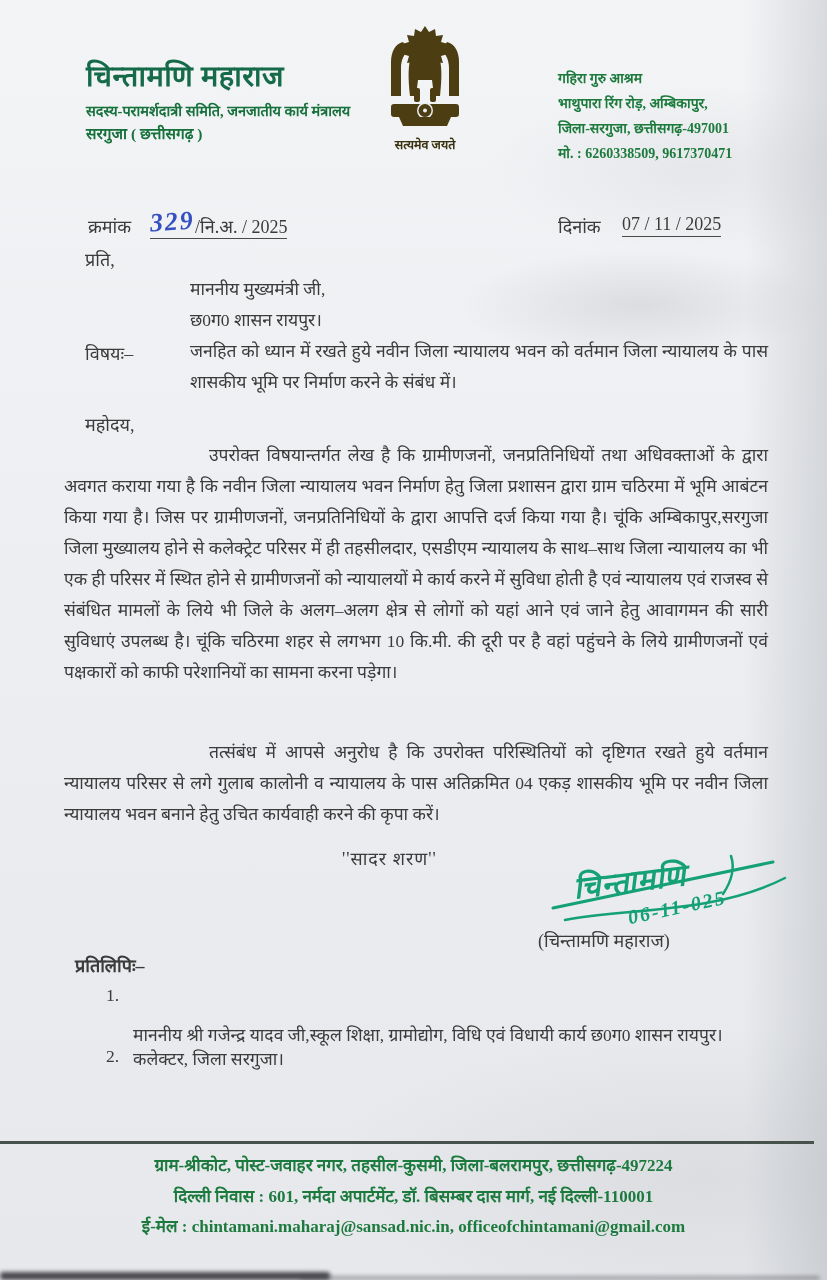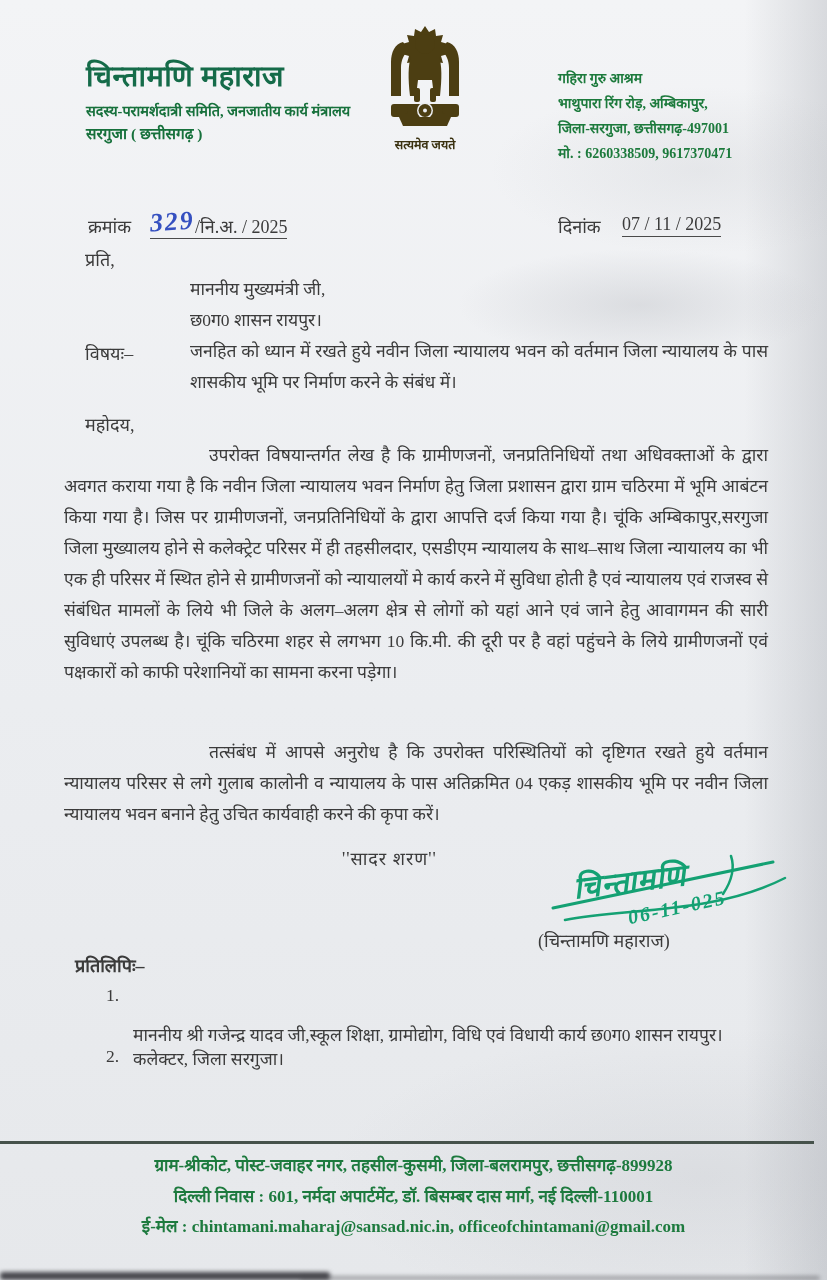--- a/index.html
+++ b/index.html
@@ -126,20 +126,20 @@
   </div>
   <div class="abs lbl" style="left:538px;top:928px;">(चिन्तामणि महाराज)</div>
 
   <div class="abs lbl" style="left:75px;top:953px;font-weight:700;">प्रतिलिपिः–</div>
   <div class="abs copy-num" style="left:106px;top:985px;">1.</div>
   <div class="abs copy-text" style="left:133px;top:1020px;width:600px;">माननीय श्री गजेन्द्र यादव जी,स्कूल शिक्षा, ग्रामोद्योग, विधि एवं विधायी कार्य छ0ग0 शासन रायपुर।</div>
   <div class="abs copy-num" style="left:106px;top:1046px;">2.</div>
   <div class="abs copy-text" style="left:133px;top:1044px;width:600px;">कलेक्टर, जिला सरगुजा।</div>
 
   <div class="abs footer-rule" style="left:0;top:1141px;width:814px;"></div>
-  <div class="abs footer-line" style="left:0;top:1153px;">ग्राम-श्रीकोट, पोस्ट-जवाहर नगर, तहसील-कुसमी, जिला-बलरामपुर, छत्तीसगढ़-899928</div>
+  <div class="abs footer-line" style="left:0;top:1153px;">ग्राम-श्रीकोट, पोस्ट-जवाहर नगर, तहसील-कुसमी, जिला-बलरामपुर, छत्तीसगढ़-497224</div>
   <div class="abs footer-line" style="left:0;top:1184px;">दिल्ली निवास : 601, नर्मदा अपार्टमेंट, डॉ. बिसम्बर दास मार्ग, नई दिल्ली-110001</div>
   <div class="abs footer-line" style="left:0;top:1214px;">ई-मेल : chintamani.maharaj@sansad.nic.in, officeofchintamani@gmail.com</div>
 
   <div class="abs photo-edge" style="left:0;bottom:0;width:330px;height:8px;"></div>
   <div class="abs photo-edge" style="left:300px;bottom:0;width:520px;height:4px;opacity:.45;"></div>
 
 </div>
 
 </body></html>

